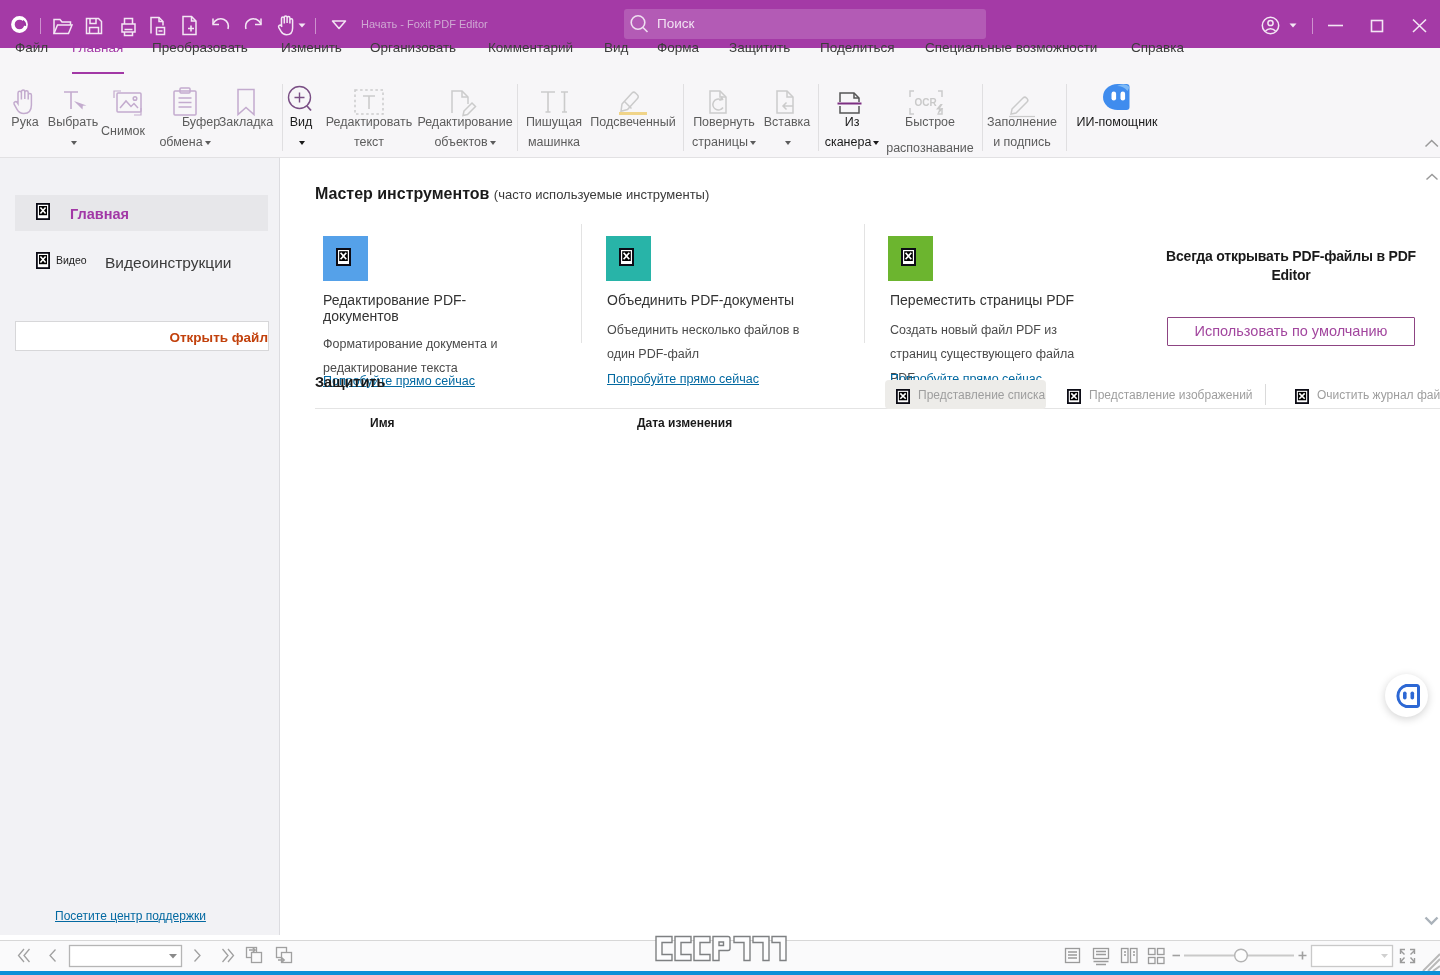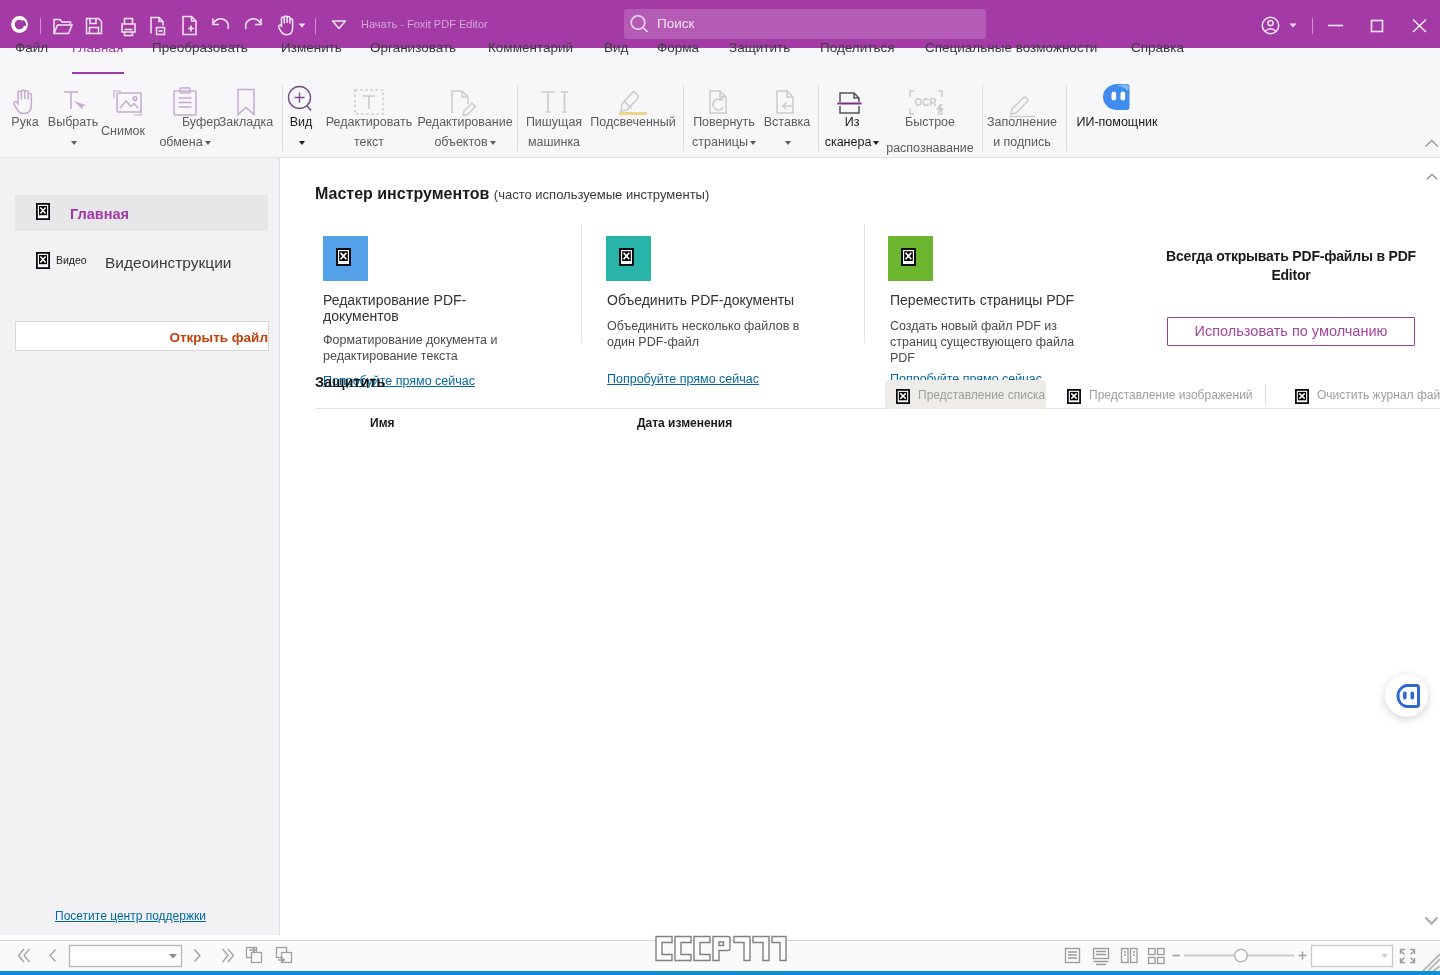--- a/index.html
+++ b/index.html
@@ -30,21 +30,21 @@
   #sidebar { left:0; top:158px; width:280px; height:777px; background:#f2f2f5; border-right:1px solid #dcdce0; }
   #sb-sel { left:15px; top:195px; width:253px; height:36px; background:#e7e7ea; }
   #openbtn { left:15px; top:321px; width:254px; height:30px; background:#fff; border:1px solid #d7d7d9; font-size:13.5px; font-weight:bold; color:#c2410c; text-align:right; line-height:32px; }
   .bluelink { color:#0369a1; text-decoration:underline; }
 
   
   #content { left:281px; top:158px; width:1159px; height:777px; background:#fff; }
 
   .cardsep { position:absolute; width:1px; background:#e3e3e3; top:224px; height:119px; }
   .cardtitle { position:absolute; font-size:14px; color:#333; line-height:16px; }
-  .carddesc { position:absolute; font-size:12.5px; color:#4a4a4a; line-height:16px; }
+  .carddesc { position:absolute; font-size:12.5px; color:#4a4a4a; line-height:24px; }
   .cardlink { position:absolute; font-size:12.5px; }
 
   #bigbtn { left:1167px; top:317px; width:248px; height:29px; border:1px solid #8d4483; background:#fff; color:#a2469e; font-size:14.5px; text-align:center; line-height:27px; border-radius:1px; }
 
   #tabline { left:315px; top:408px; width:1125px; height:1px; background:#e4e4e4; }
   .tab1bg { left:885px; top:380px; width:161px; height:29px; background:#edece9; border-radius:4px; }
   .tabtxt { position:absolute; font-size:12px; color:#9e9e9e; top:388px; }
   .colhead { position:absolute; top:416px; font-size:12px; font-weight:bold; color:#1a1a1a; }
 
   

